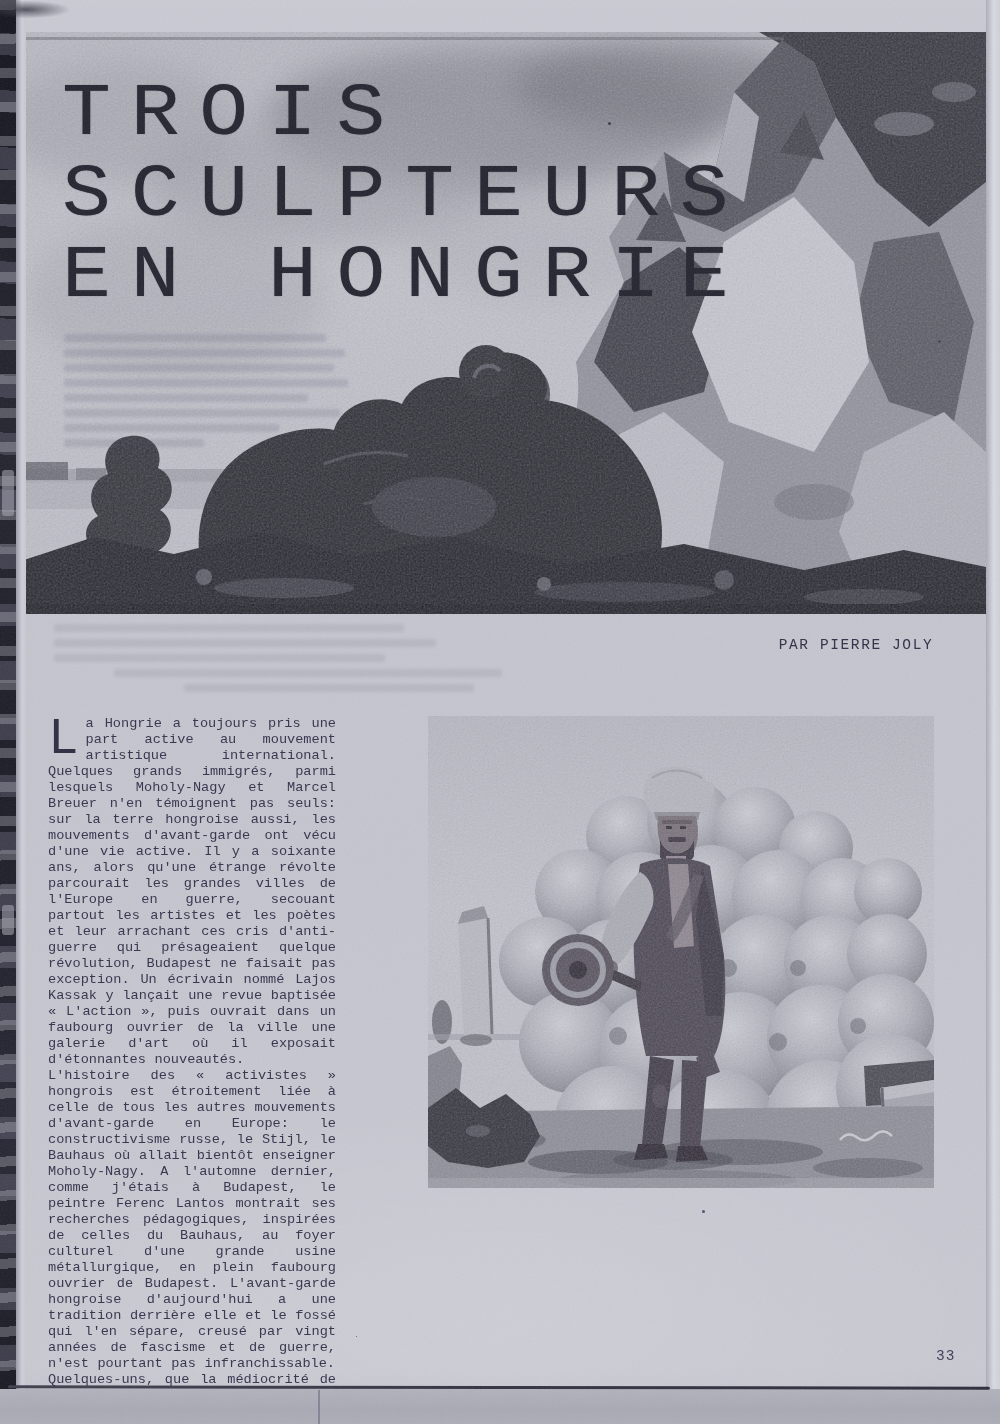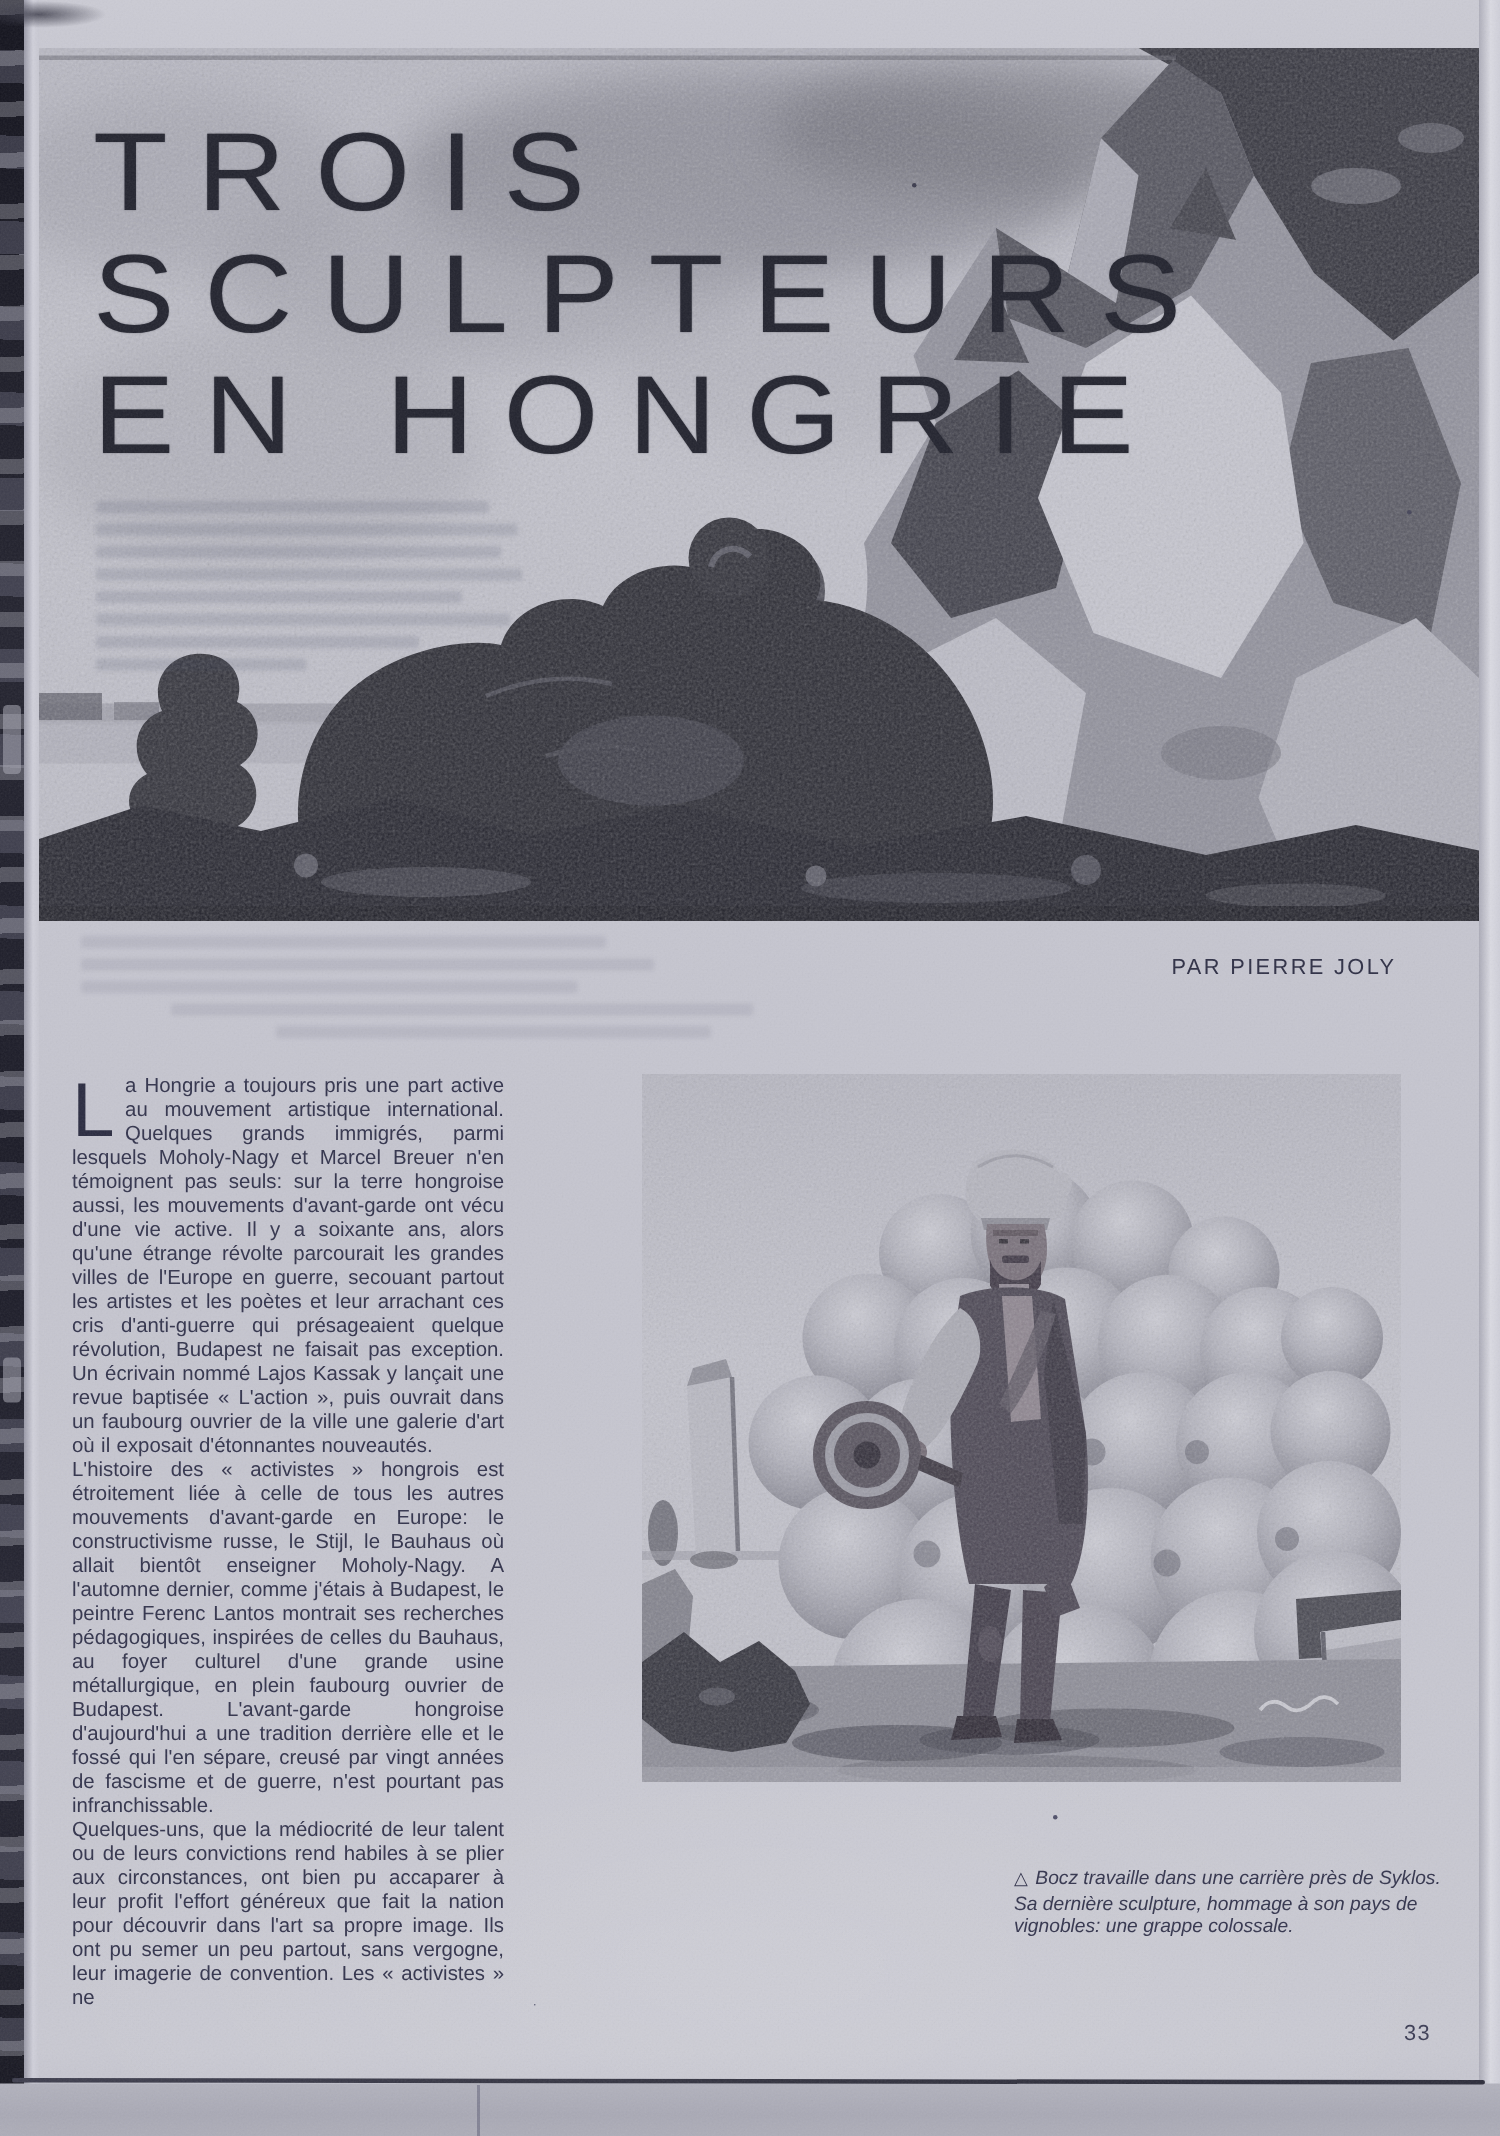--- a/index.html
+++ b/index.html
@@ -1,21 +1,21 @@
 <!DOCTYPE html>
 <html lang="fr"><head>
 <meta charset="utf-8">
 <style>
   html,body{margin:0;padding:0;background:#8e8e99;}
   #page{
     position:relative;width:1000px;height:1424px;overflow:hidden;
     background:
       radial-gradient(ellipse 700px 300px at 50% 92%, rgba(255,255,255,.10), rgba(255,255,255,0) 70%),
       linear-gradient(180deg,#cbcbd4 0%,#c6c6d0 6%,#c5c5cf 60%,#c9c9d2 96%,#c2c2cc 100%);
-    font-family:Liberation Sans, sans-serif;
+    font-family:Liberation Mono, monospace;
     color:#31324a;
   }
   
   .film-strip{
     position:absolute;left:0;top:0;width:16px;height:1424px;z-index:6;
     background:
       repeating-linear-gradient(178deg, rgba(205,205,215,.30) 0 10px, rgba(0,0,0,0) 10px 34px),
       repeating-linear-gradient(2deg, rgba(120,120,140,.35) 0 22px, rgba(0,0,0,0) 22px 57px),
       linear-gradient(180deg,#12121c,#23232f 30%,#1a1a26 55%,#262633 80%,#15151f);
   }
@@ -306,21 +306,20 @@
   </div>
 
   <div class="col-left bodytext">
     <p><span class="dropcap">L</span><span>a Hongrie a toujours pris une part active au mouvement artistique international. Quelques grands immigrés, parmi lesquels Moholy-Nagy et Marcel Breuer n'en témoignent pas seuls: sur la terre hongroise aussi, les mouvements d'avant-garde ont vécu d'une vie active. Il y a soixante ans, alors qu'une étrange révolte parcourait les grandes villes de l'Europe en guerre, secouant partout les artistes et les poètes et leur arrachant ces cris d'anti-guerre qui présageaient quelque révolution, Budapest ne faisait pas exception. Un écrivain nommé Lajos Kassak y lançait une revue baptisée « L'action », puis ouvrait dans un faubourg ouvrier de la ville une galerie d'art où il exposait d'étonnantes nouveautés.</span></p>
     <p>L'histoire des « activistes » hongrois est étroitement liée à celle de tous les autres mouvements d'avant-garde en Europe: le constructivisme russe, le Stijl, le Bauhaus où allait bientôt enseigner Moholy-Nagy. A l'automne dernier, comme j'étais à Budapest, le peintre Ferenc Lantos montrait ses recherches pédagogiques, inspirées de celles du Bauhaus, au foyer culturel d'une grande usine métallurgique, en plein faubourg ouvrier de Budapest. L'avant-garde hongroise d'aujourd'hui a une tradition derrière elle et le fossé qui l'en sépare, creusé par vingt années de fascisme et de guerre, n'est pourtant pas infranchissable.</p>
     <p>Quelques-uns, que la médiocrité de leur talent ou de leurs convictions rend habiles à se plier aux circonstances, ont bien pu accaparer à leur profit l'effort généreux que fait la nation pour découvrir dans l'art sa propre image. Ils ont pu semer un peu partout, sans vergogne, leur imagerie de convention. Les « activistes » ne</p>
   </div>
 
 
   <div class="captions">
-    <p class="caption"><span class="cap-marker">△</span><span>Bocz travaille dans une carrière près de Syklos. Sa dernière sculpture, hommage à son pays de vignobles: une grappe colossale.</span></p>
   </div>
 
   <div class="page-number">33</div>
 
   <div class="bottom-line"></div>
   <div class="bottom-shade"></div>
   <div class="bottom-crease"></div>
   <div class="specks"></div>
 
   <div class="paper-grain">

